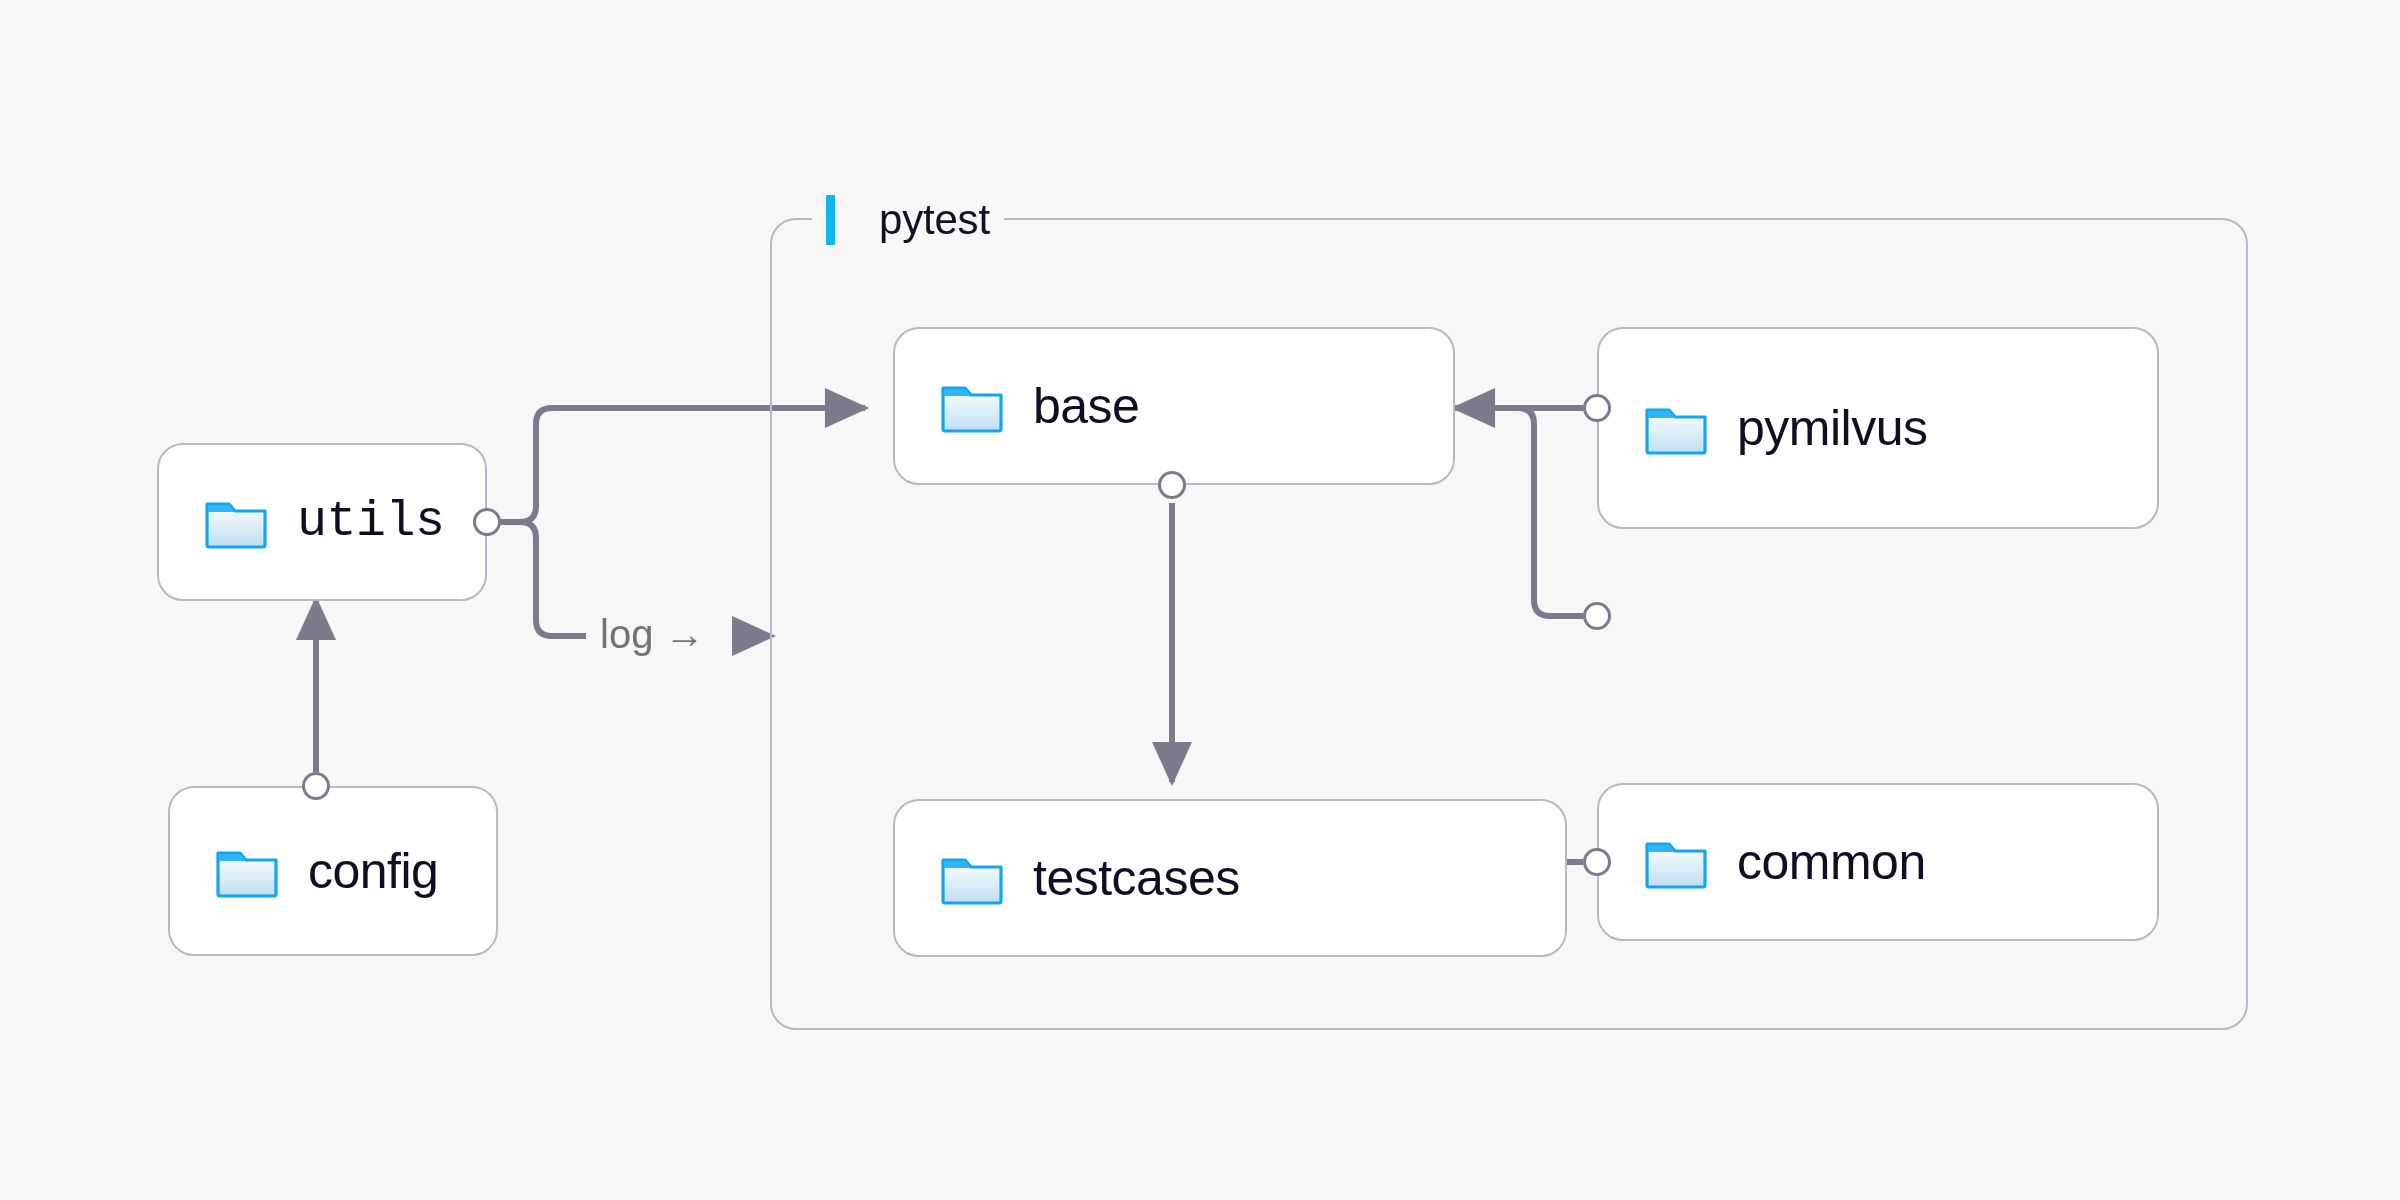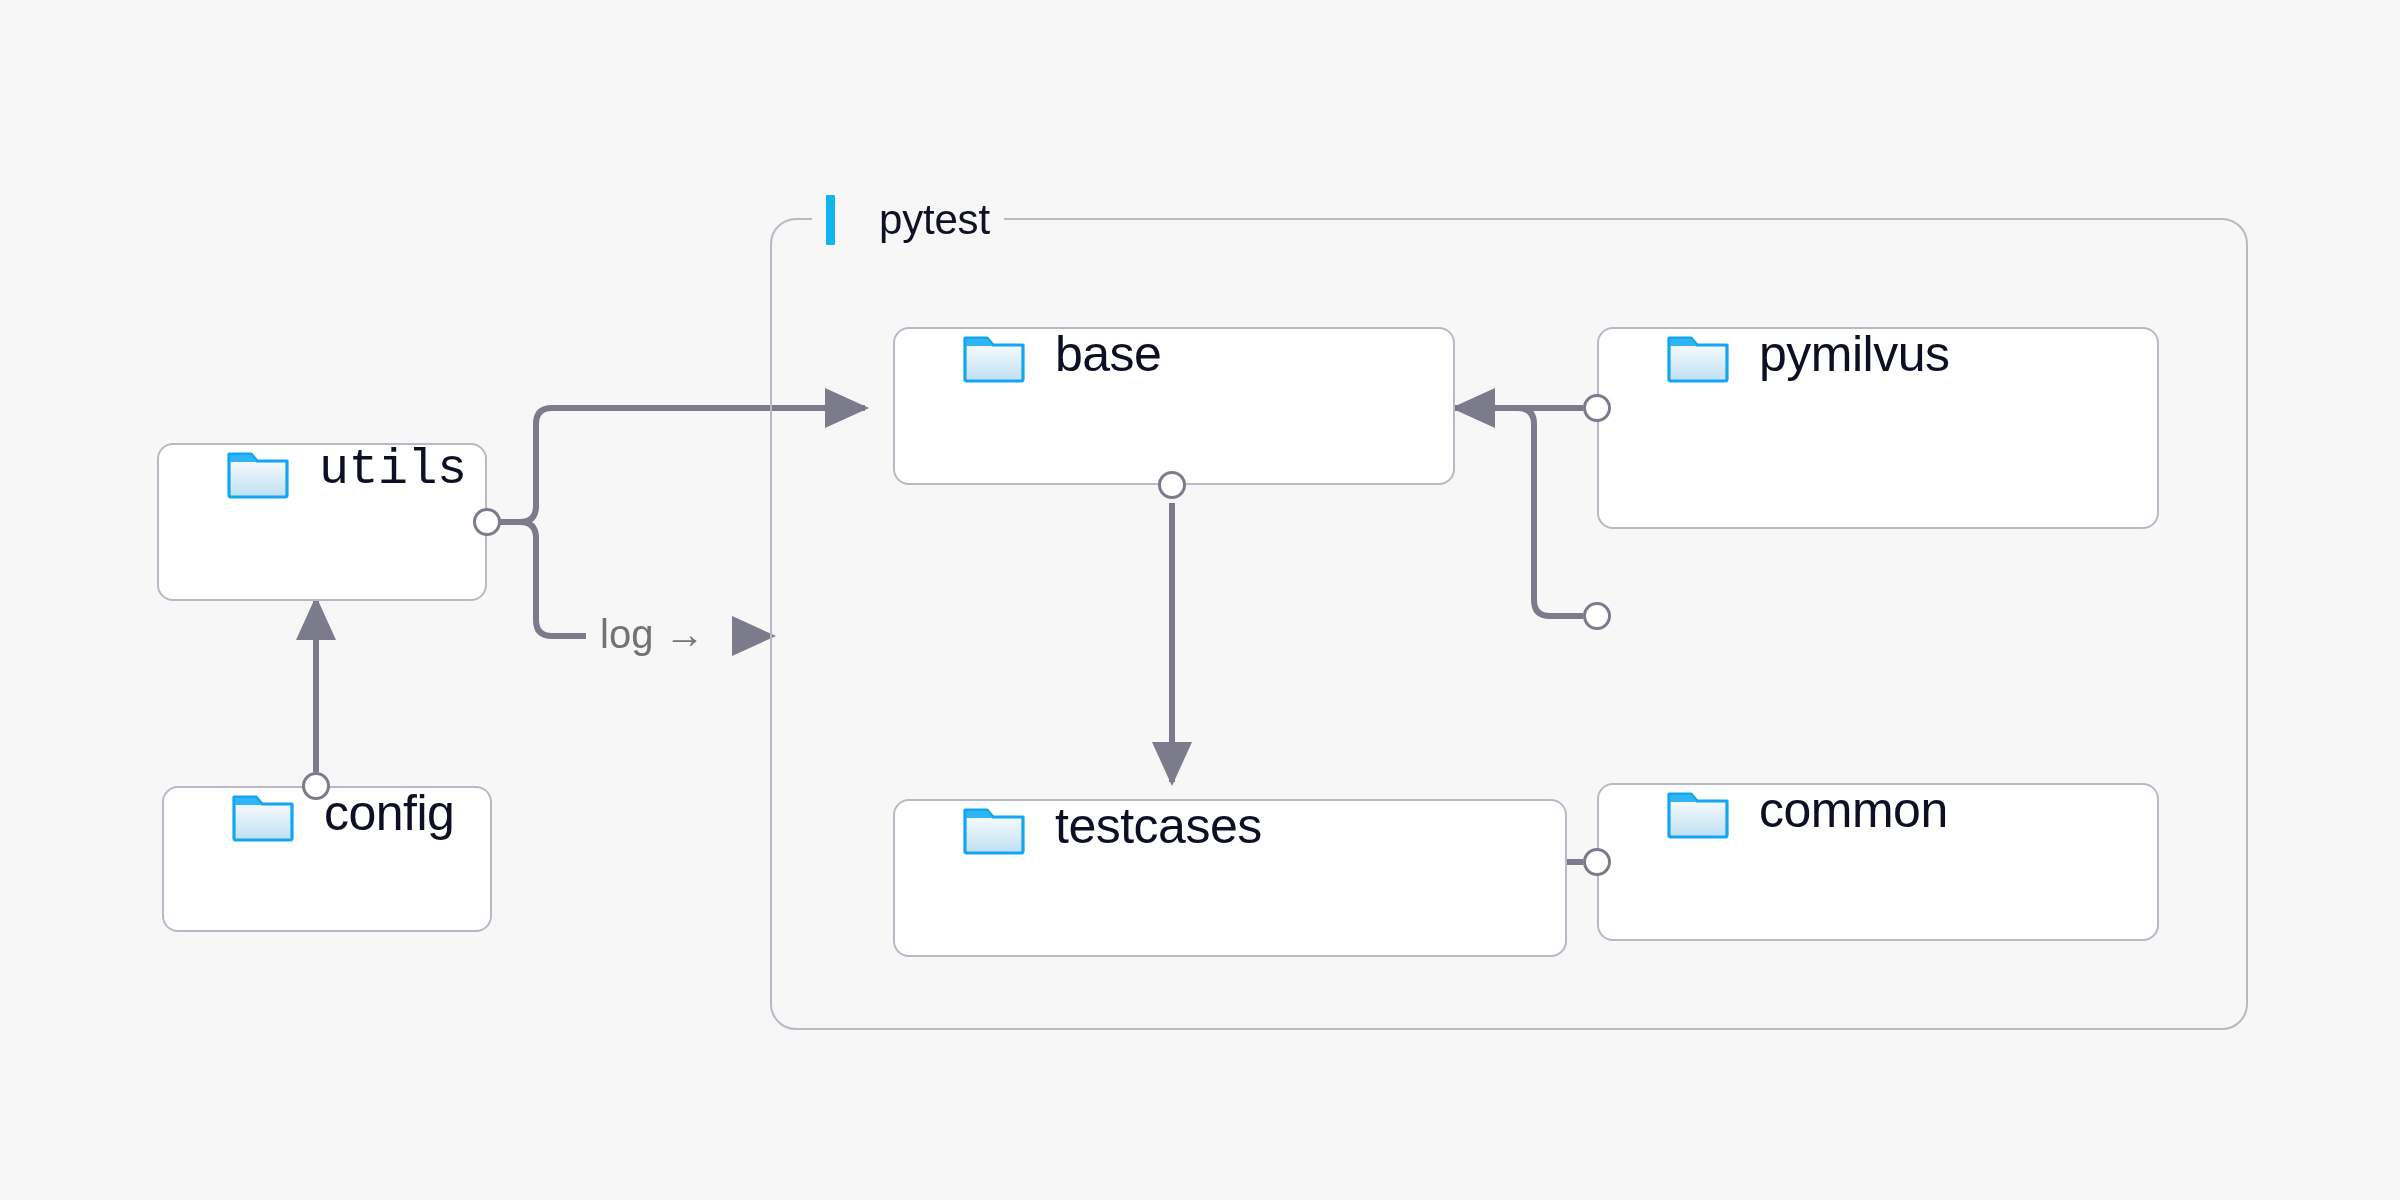--- a/index.html
+++ b/index.html
@@ -56,23 +56,24 @@
     color: #101223;
     letter-spacing: -0.2px;
   }
 
   
   .node {
     position: absolute;
     box-sizing: border-box;
     background: #ffffff;
     border: 2px solid #b9b8c4;
-    border-radius: 16px;
+    border-radius: 26px;
     display: flex;
-    padding-left: 68px;
+    align-items: center;
+    padding-left: 46px;
     gap: 30px;
   }
   .node-label {
     font-size: 50px;
     color: #0d1025;
     letter-spacing: -0.5px;
     line-height: 1;
   }
 
   
@@ -164,21 +165,21 @@
     <span class="folder-icon">
       <svg viewBox="0 0 62 54" width="62" height="54">
         <path d="M2 9 h22 l6 7 h30 v34 a2 2 0 0 1 -2 2 h-54 a2 2 0 0 1 -2 -2 z" fill="url(#folderFill)" stroke="#13a5f0" stroke-width="3.2" stroke-linejoin="round"></path>
         <path d="M3 10 h21 l6 7 h-27 z" fill="#2fb4f5"></path>
       </svg>
     </span>
     <span class="node-label">utils</span>
   </div>
   <span class="port" style="left:473px; top:508px;"></span>
 
-  <div class="node" style="left:162px; top:786px; width:330px; height:146px;">
+  <div class="node" style="left:168px; top:786px; width:330px; height:170px;">
     <span class="folder-icon">
       <svg viewBox="0 0 62 54" width="62" height="54">
         <path d="M2 9 h22 l6 7 h30 v34 a2 2 0 0 1 -2 2 h-54 a2 2 0 0 1 -2 -2 z" fill="url(#folderFill)" stroke="#13a5f0" stroke-width="3.2" stroke-linejoin="round"></path>
         <path d="M3 10 h21 l6 7 h-27 z" fill="#2fb4f5"></path>
       </svg>
     </span>
     <span class="node-label">config</span>
   </div>
   <span class="port" style="left:302px; top:772px;"></span>
 

